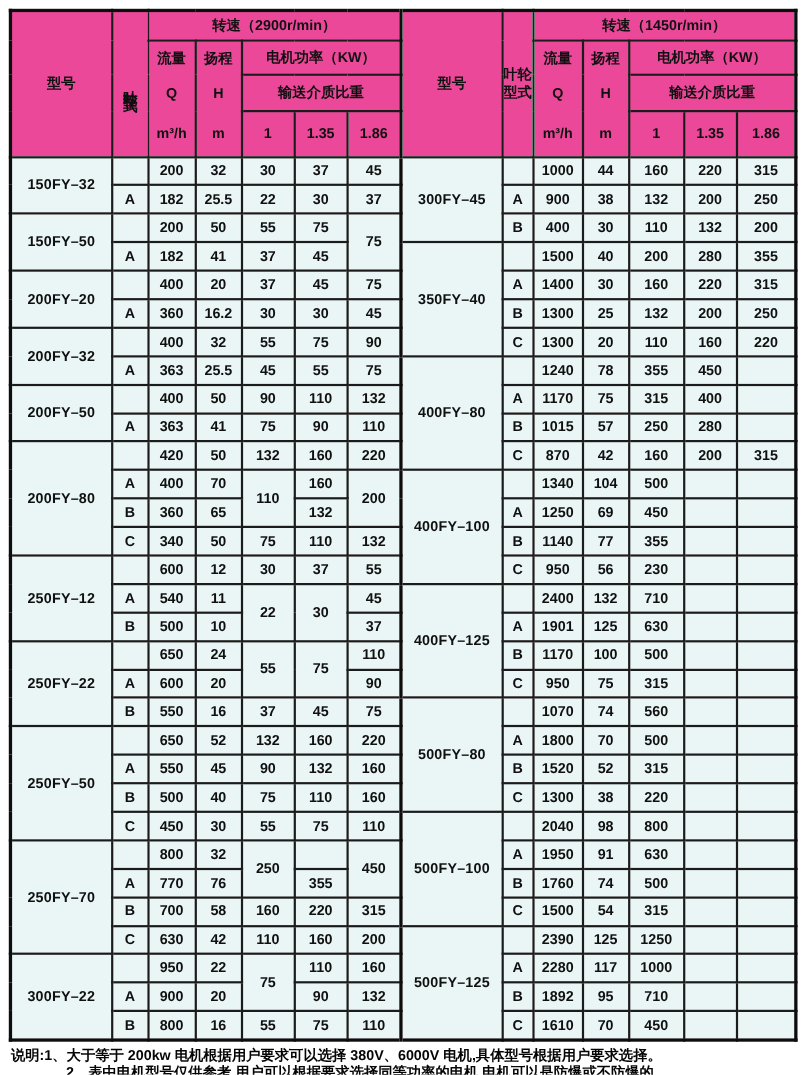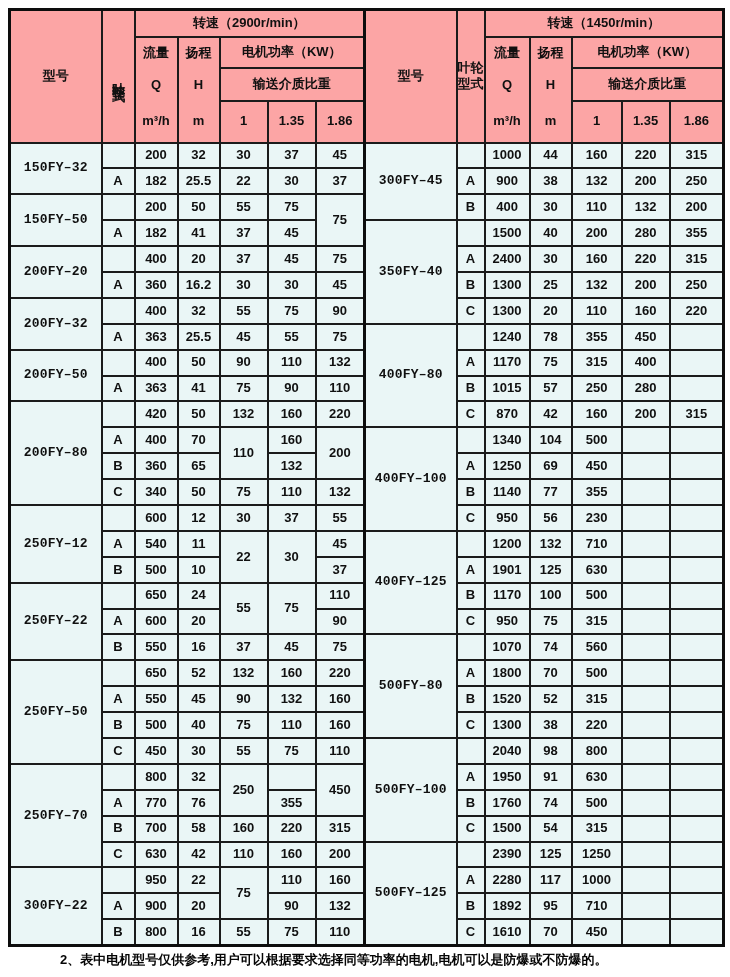--- a/index.html
+++ b/index.html
@@ -21,23 +21,23 @@
   th, td {
     border:2px solid #1b1b1b;
     text-align:center;
     vertical-align:middle;
     padding:0;
     overflow:hidden;
     font-size:13px;
     font-weight:bold;
     line-height:1.1;
   }
-  thead th { background:#fca5a5; }
+  thead th { background:#ec4899; }
   tbody td { background:#eaf6f6; height:25.9px; }
-  td.model { letter-spacing:0.2px;font-family:Liberation Mono, monospace; }
+  td.model { letter-spacing:0.2px; }
   
   .mid { border-left:3px solid #0d0d0d; }
   
   .vert {
     writing-mode:vertical-rl;
     text-orientation:upright;
     letter-spacing:2px;
     margin:0 auto;
   }
   .vert-wrap { display:flex; align-items:center; justify-content:center; height:100%; }
@@ -195,21 +195,21 @@
         </tr>
         <tr>
           <td rowspan="2" class="model">200FY–20</td>
           <td class="type"></td>
           <td class="num">400</td>
           <td class="num">20</td>
           <td class="num">37</td>
           <td class="num">45</td>
           <td class="num">75</td>
           <td class="type">A</td>
-          <td class="num">2400</td>
+          <td class="num">1400</td>
           <td class="num">30</td>
           <td class="num">160</td>
           <td class="num">220</td>
           <td class="num">315</td>
         </tr>
         <tr>
           <td class="type">A</td>
           <td class="num">360</td>
           <td class="num">16.2</td>
           <td class="num">30</td>
@@ -354,21 +354,21 @@
         </tr>
         <tr>
           <td class="type">A</td>
           <td class="num">540</td>
           <td class="num">11</td>
           <td rowspan="2" class="num">22</td>
           <td rowspan="2" class="num">30</td>
           <td class="num">45</td>
           <td rowspan="4" class="model mid">400FY–125</td>
           <td class="type"></td>
-          <td class="num">1200</td>
+          <td class="num">2400</td>
           <td class="num">132</td>
           <td class="num">710</td>
           <td class="num"></td>
           <td class="num"></td>
         </tr>
         <tr>
           <td class="type">B</td>
           <td class="num">500</td>
           <td class="num">10</td>
           <td class="num">37</td>
@@ -574,15 +574,16 @@
           <td class="num">1610</td>
           <td class="num">70</td>
           <td class="num">450</td>
           <td class="num"></td>
           <td class="num"></td>
         </tr>
       </tbody>
   </table>
 
   <div class="notes">
+    <div class="n1">说明:1、大于等于 200kw 电机根据用户要求可以选择 380V、6000V 电机,具体型号根据用户要求选择。</div>
     <div class="n2">2、表中电机型号仅供参考,用户可以根据要求选择同等功率的电机,电机可以是防爆或不防爆的。</div>
   </div>
 </div>
 
 </body></html>

